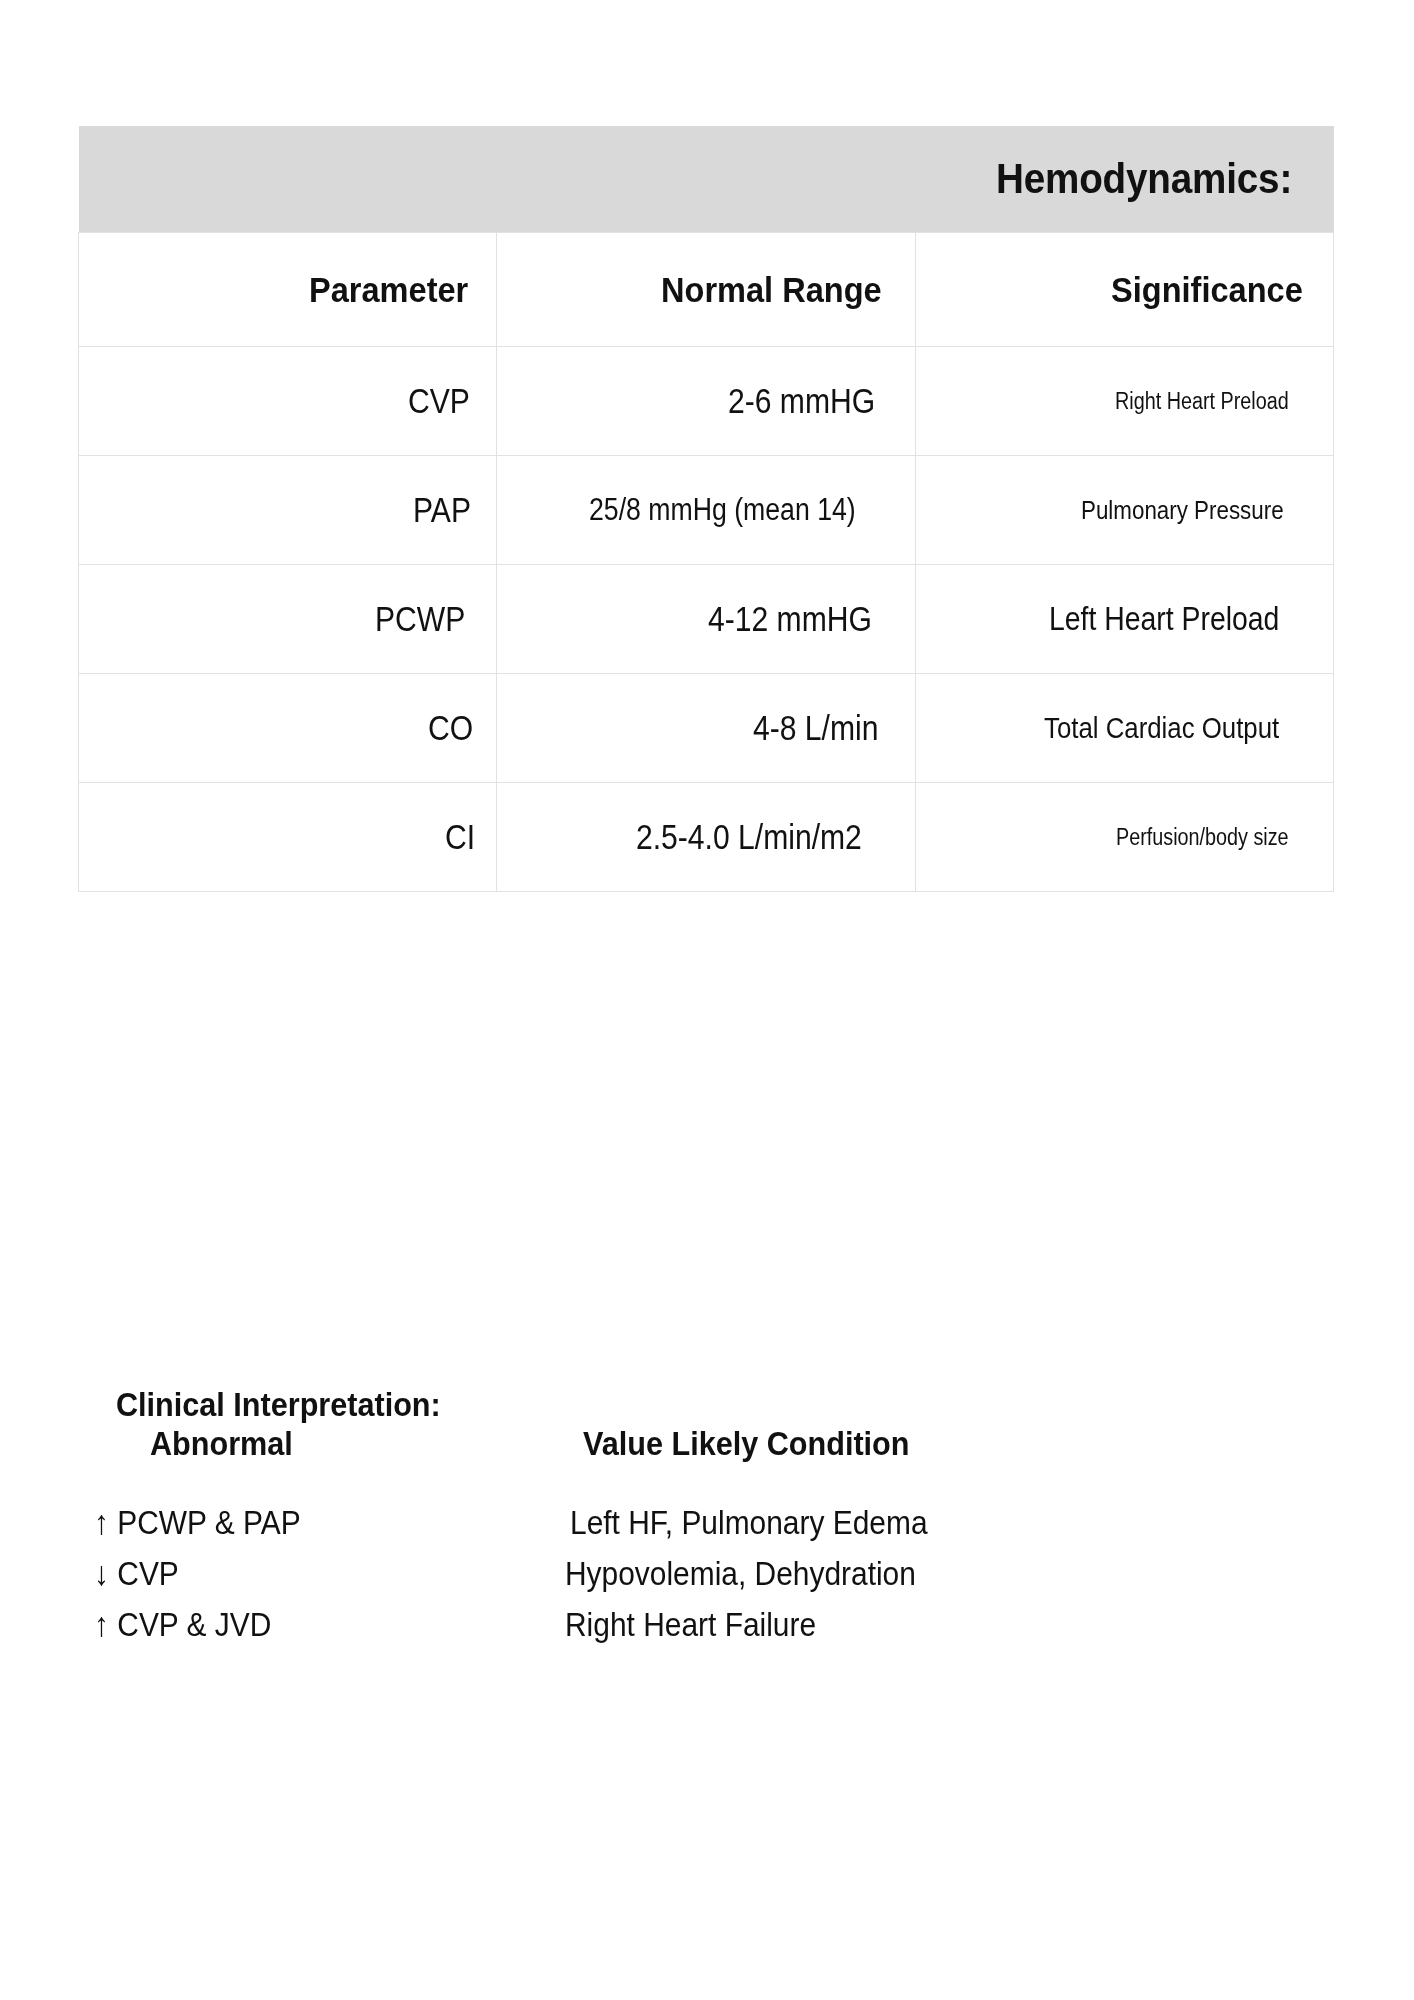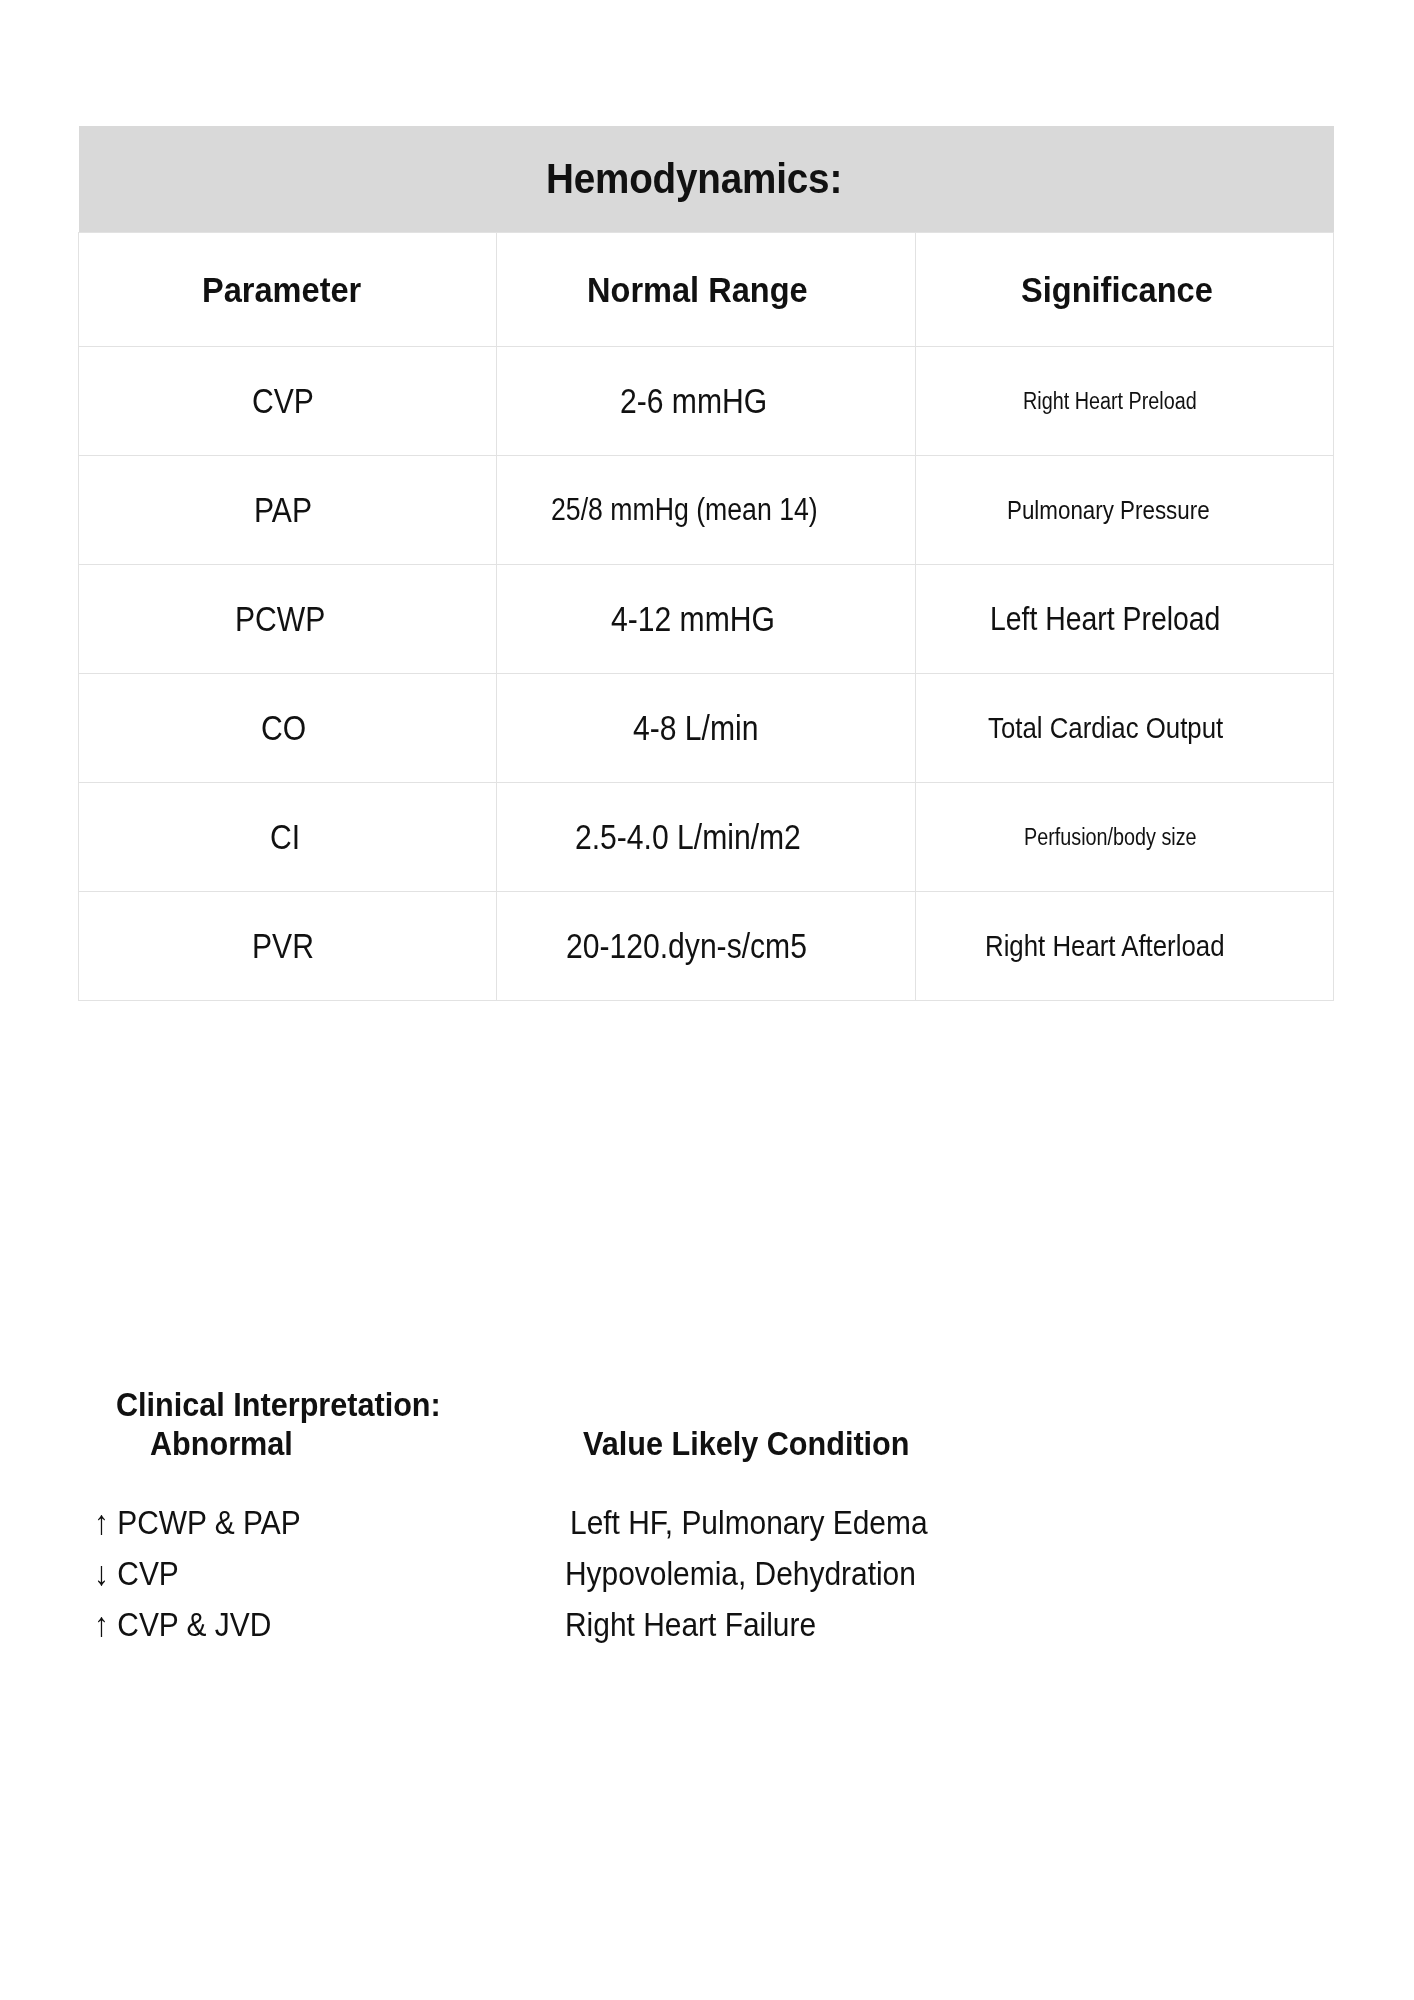--- a/index.html
+++ b/index.html
@@ -30,21 +30,21 @@
     left: 78px;
     top: 126px;
     width: 1256px;
     border-collapse: collapse;
     table-layout: fixed;
   }
   .hemo-table td, .hemo-table th {
     border: 1px solid #e2e2e2;
     padding: 0 16px;
     vertical-align: middle;
-    text-align: center;
+    text-align: right;
     font-weight: normal;
   }
 
   .title-band td {
     background: #d9d9d9;
     border: none;
     height: 106px;
     padding-left: 18px;
   }
   .title-text {
@@ -195,25 +195,20 @@
       </tr>
       <tr class="data-row">
         <td><span class="cell-txt s-param">CO</span></td>
         <td><span class="cell-txt s-range-lg">4-8 L/min</span></td>
         <td><span class="cell-txt s-sig-md">Total Cardiac Output</span></td>
       </tr>
       <tr class="data-row">
         <td><span class="cell-txt s-param">CI</span></td>
         <td><span class="cell-txt s-range-lg">2.5-4.0 L/min/m2</span></td>
         <td><span class="cell-txt s-sig-xs">Perfusion/body size</span></td>
-      </tr>
-      <tr class="data-row">
-        <td><span class="cell-txt s-param">PVR</span></td>
-        <td><span class="cell-txt s-range-lg">20-120.dyn-s/cm5</span></td>
-        <td><span class="cell-txt s-sig-md">Right Heart Afterload</span></td>
       </tr>
     </tbody>
   </table>
 
   <div class="clinical">
     <div>
       <span class="clin-title">Clinical Interpretation:</span>
     </div>
 
     <div class="clin-subhead">

